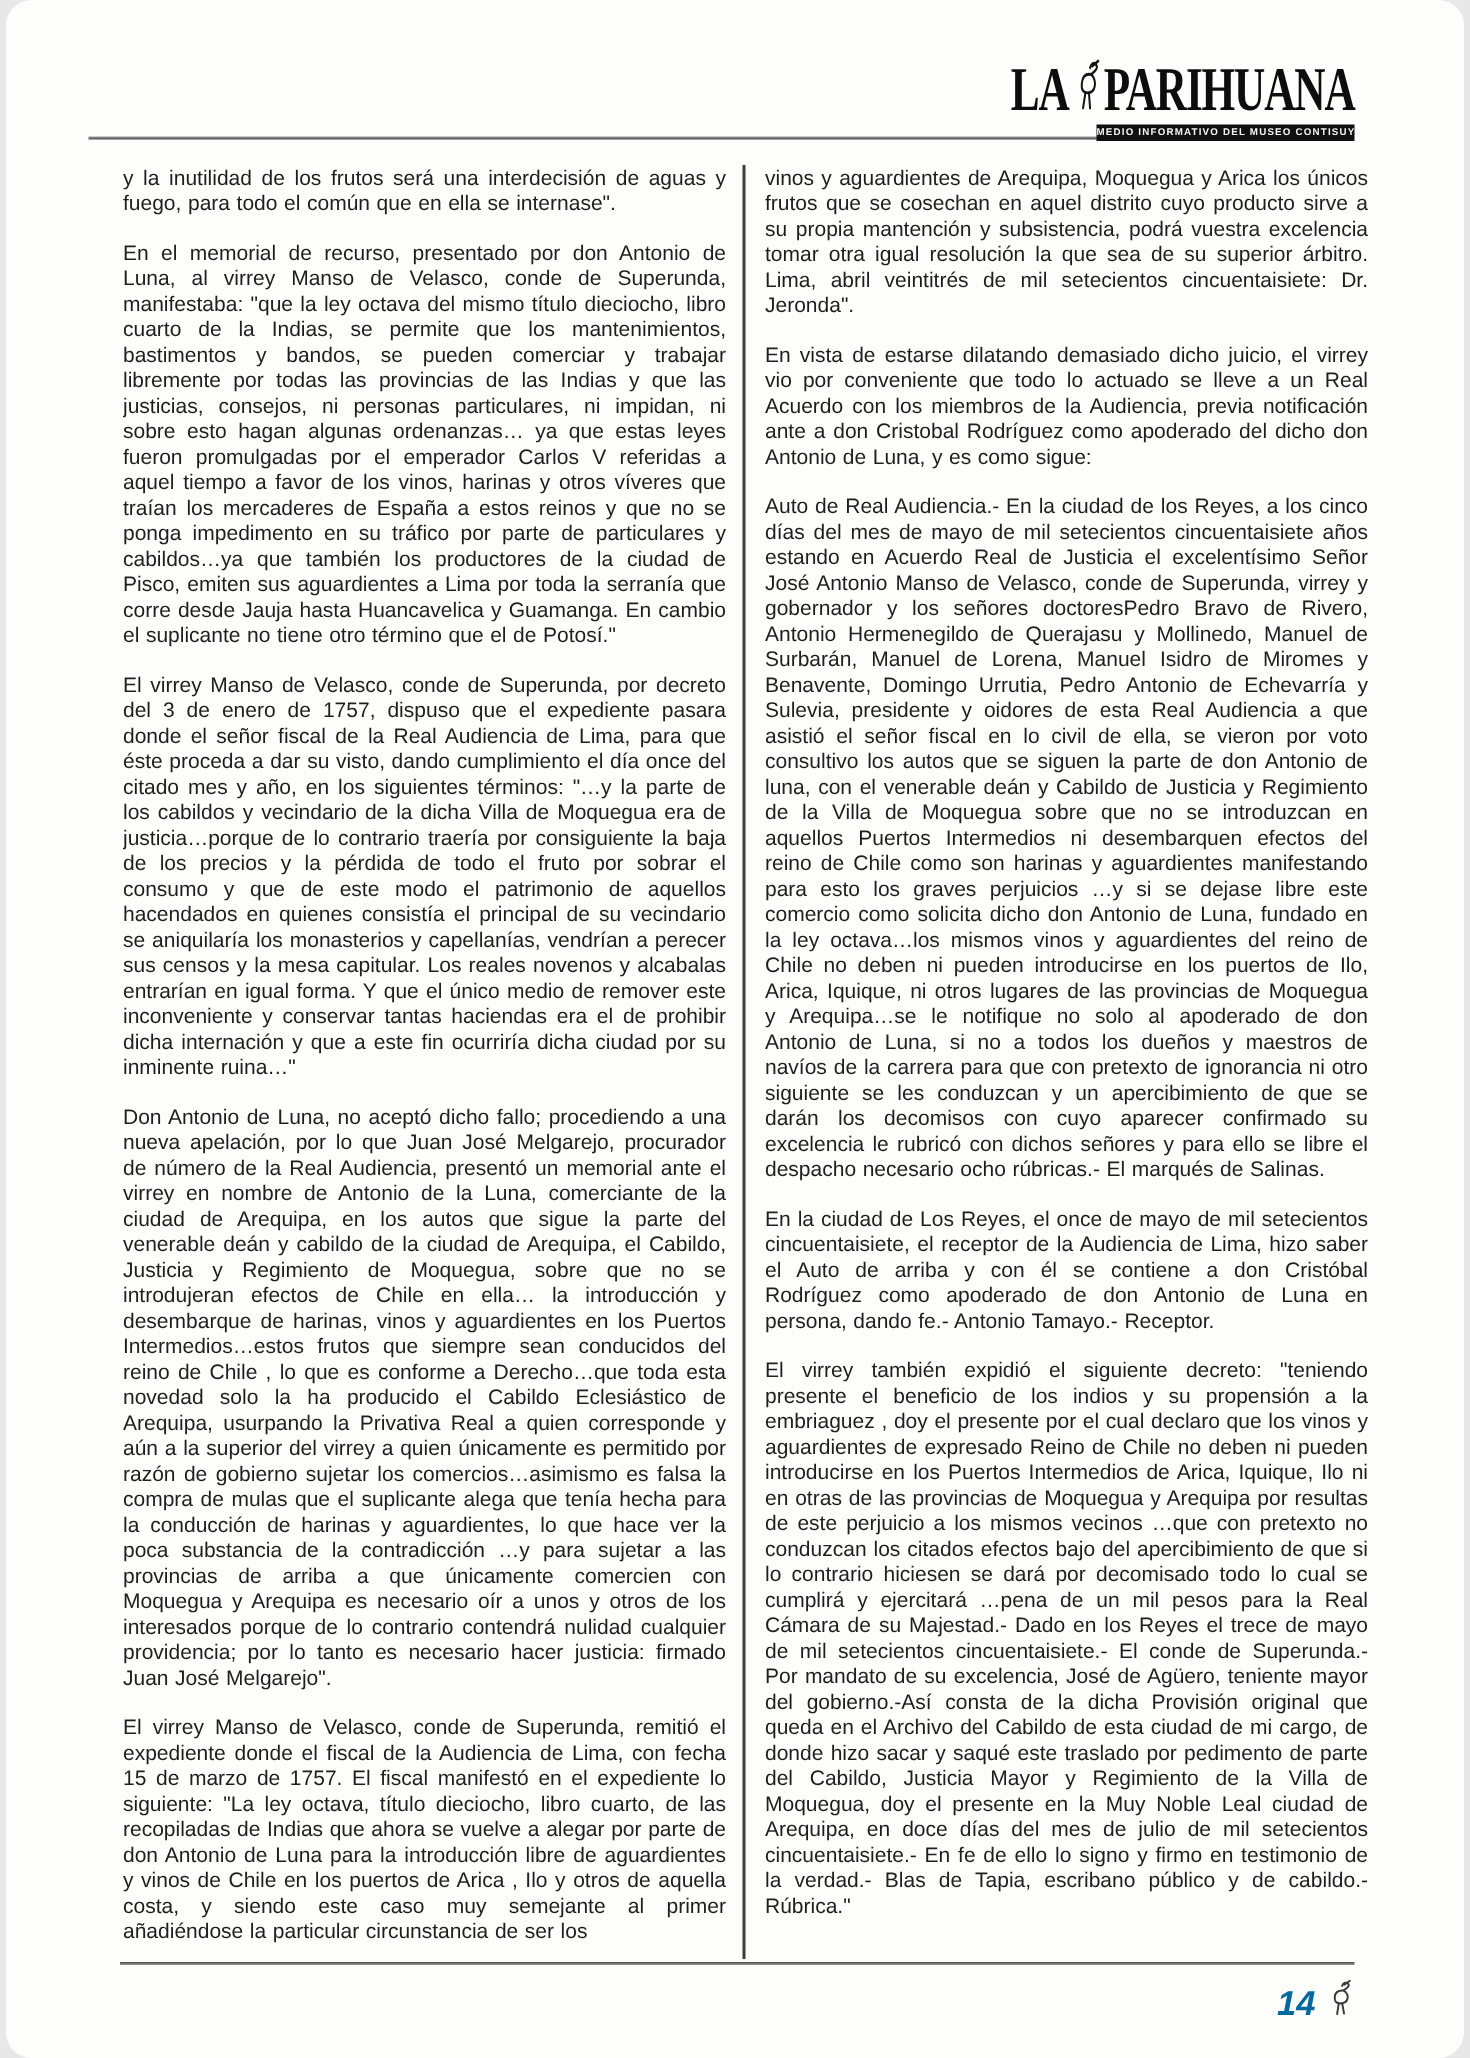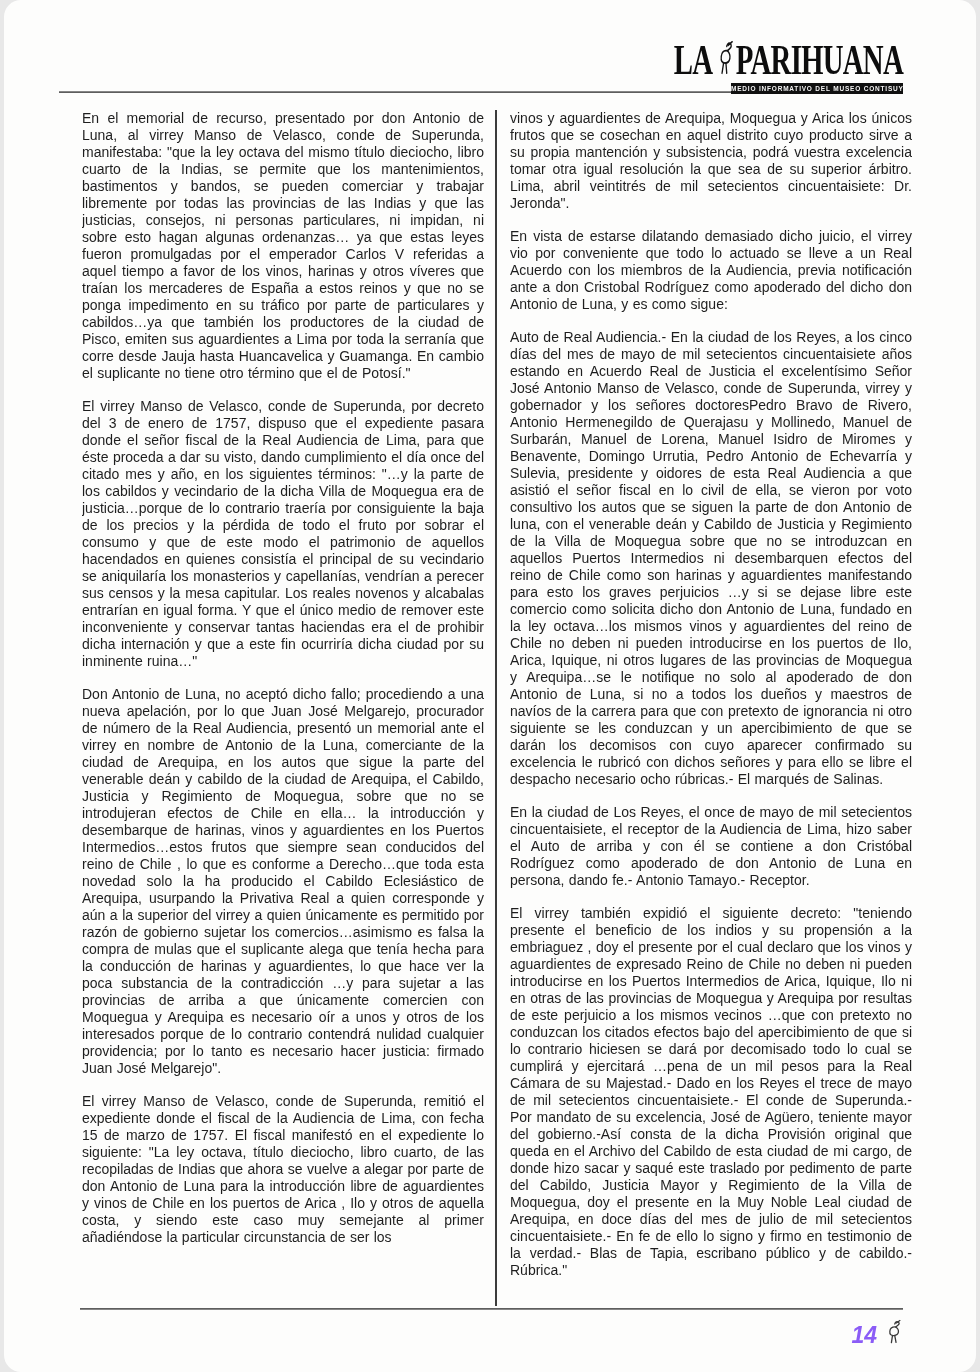--- a/index.html
+++ b/index.html
@@ -95,21 +95,21 @@
   }
   .page-number {
     position: absolute;
     top: 1320px; right: 72px;
     display: flex;
     align-items: center;
     gap: 7px;
     font-style: italic;
     font-weight: 600;
     font-size: 23px;
-    color: #8b5cf6;
+    color: #0369a1;
   }
   .footer-bird { display: inline-block; transform: rotate(-4deg); }
 </style>
 </head>
 <body>
 
 <div class="page">
 
   <div class="top-rule"></div>
 
@@ -129,20 +129,21 @@
       </span>
       <span>PARIHUANA</span>
     </div>
     <div class="masthead-bar">
       <span>MEDIO INFORMATIVO DEL MUSEO CONTISUYO</span>
     </div>
   </div>
 
   <div class="columns">
     <div class="col">
+      <p>y la inutilidad de los frutos será una interdecisión de aguas y fuego, para todo el común que en ella se internase".</p>
       <p>En el memorial de recurso, presentado por don Antonio de Luna, al virrey Manso de Velasco, conde de Superunda, manifestaba: "que la ley octava del mismo título dieciocho, libro cuarto de la Indias, se permite que los mantenimientos, bastimentos y bandos, se pueden comerciar y trabajar libremente por todas las provincias de las Indias y que las justicias, consejos, ni personas particulares, ni impidan, ni sobre esto hagan algunas ordenanzas… ya que estas leyes fueron promulgadas por el emperador Carlos V referidas a aquel tiempo a favor de los vinos, harinas y otros víveres que traían los mercaderes de España a estos reinos y que no se ponga impedimento en su tráfico por parte de particulares y cabildos…ya que también los productores de la ciudad de Pisco, emiten sus aguardientes a Lima por toda la serranía que corre desde Jauja hasta Huancavelica y Guamanga. En cambio el suplicante no tiene otro término que el de Potosí."</p>
       <p>El virrey Manso de Velasco, conde de Superunda, por decreto del 3 de enero de 1757, dispuso que el expediente pasara donde el señor fiscal de la Real Audiencia de Lima, para que éste proceda a dar su visto, dando cumplimiento el día once del citado mes y año, en los siguientes términos: "…y la parte de los cabildos y vecindario de la dicha Villa de Moquegua era de justicia…porque de lo contrario traería por consiguiente la baja de los precios y la pérdida de todo el fruto por sobrar el consumo y que de este modo el patrimonio de aquellos hacendados en quienes consistía el principal de su vecindario se aniquilaría los monasterios y capellanías, vendrían a perecer sus censos y la mesa capitular. Los reales novenos y alcabalas entrarían en igual forma. Y que el único medio de remover este inconveniente y conservar tantas haciendas era el de prohibir dicha internación y que a este fin ocurriría dicha ciudad por su inminente ruina…"</p>
       <p>Don Antonio de Luna, no aceptó dicho fallo; procediendo a una nueva apelación, por lo que Juan José Melgarejo, procurador de número de la Real Audiencia, presentó un memorial ante el virrey en nombre de Antonio de la Luna, comerciante de la ciudad de Arequipa, en los autos que sigue la parte del venerable deán y cabildo de la ciudad de Arequipa, el Cabildo, Justicia y Regimiento de Moquegua, sobre que no se introdujeran efectos de Chile en ella… la introducción y desembarque de harinas, vinos y aguardientes en los Puertos Intermedios…estos frutos que siempre sean conducidos del reino de Chile , lo que es conforme a Derecho…que toda esta novedad solo la ha producido el Cabildo Eclesiástico de Arequipa, usurpando la Privativa Real a quien corresponde y aún a la superior del virrey a quien únicamente es permitido por razón de gobierno sujetar los comercios…asimismo es falsa la compra de mulas que el suplicante alega que tenía hecha para la conducción de harinas y aguardientes, lo que hace ver la poca substancia de la contradicción …y para sujetar a las provincias de arriba a que únicamente comercien con Moquegua y Arequipa es necesario oír a unos y otros de los interesados porque de lo contrario contendrá nulidad cualquier providencia; por lo tanto es necesario hacer justicia: firmado Juan José Melgarejo".</p>
       <p>El virrey Manso de Velasco, conde de Superunda, remitió el expediente donde el fiscal de la Audiencia de Lima, con fecha 15 de marzo de 1757. El fiscal manifestó en el expediente lo siguiente: "La ley octava, título dieciocho, libro cuarto, de las recopiladas de Indias que ahora se vuelve a alegar por parte de don Antonio de Luna para la introducción libre de aguardientes y vinos de Chile en los puertos de Arica , Ilo y otros de aquella costa, y siendo este caso muy semejante al primer añadiéndose la particular circunstancia de ser los</p>
     </div>
     <div class="col-divider"></div>
     <div class="col">
       <p>vinos y aguardientes de Arequipa, Moquegua y Arica los únicos frutos que se cosechan en aquel distrito cuyo producto sirve a su propia mantención y subsistencia, podrá vuestra excelencia tomar otra igual resolución la que sea de su superior árbitro. Lima, abril veintitrés de mil setecientos cincuentaisiete: Dr. Jeronda".</p>
       <p>En vista de estarse dilatando demasiado dicho juicio, el virrey vio por conveniente que todo lo actuado se lleve a un Real Acuerdo con los miembros de la Audiencia, previa notificación ante a don Cristobal Rodríguez como apoderado del dicho don Antonio de Luna, y es como sigue:</p>
       <p>Auto de Real Audiencia.- En la ciudad de los Reyes, a los cinco días del mes de mayo de mil setecientos cincuentaisiete años estando en Acuerdo Real de Justicia el excelentísimo Señor José Antonio Manso de Velasco, conde de Superunda, virrey y gobernador y los señores doctoresPedro Bravo de Rivero, Antonio Hermenegildo de Querajasu y Mollinedo, Manuel de Surbarán, Manuel de Lorena, Manuel Isidro de Miromes y Benavente, Domingo Urrutia, Pedro Antonio de Echevarría y Sulevia, presidente y oidores de esta Real Audiencia a que asistió el señor fiscal en lo civil de ella, se vieron por voto consultivo los autos que se siguen la parte de don Antonio de luna, con el venerable deán y Cabildo de Justicia y Regimiento de la Villa de Moquegua sobre que no se introduzcan en aquellos Puertos Intermedios ni desembarquen efectos del reino de Chile como son harinas y aguardientes manifestando para esto los graves perjuicios …y si se dejase libre este comercio como solicita dicho don Antonio de Luna, fundado en la ley octava…los mismos vinos y aguardientes del reino de Chile no deben ni pueden introducirse en los puertos de Ilo, Arica, Iquique, ni otros lugares de las provincias de Moquegua y Arequipa…se le notifique no solo al apoderado de don Antonio de Luna, si no a todos los dueños y maestros de navíos de la carrera para que con pretexto de ignorancia ni otro siguiente se les conduzcan y un apercibimiento de que se darán los decomisos con cuyo aparecer confirmado su excelencia le rubricó con dichos señores y para ello se libre el despacho necesario ocho rúbricas.- El marqués de Salinas.</p>

